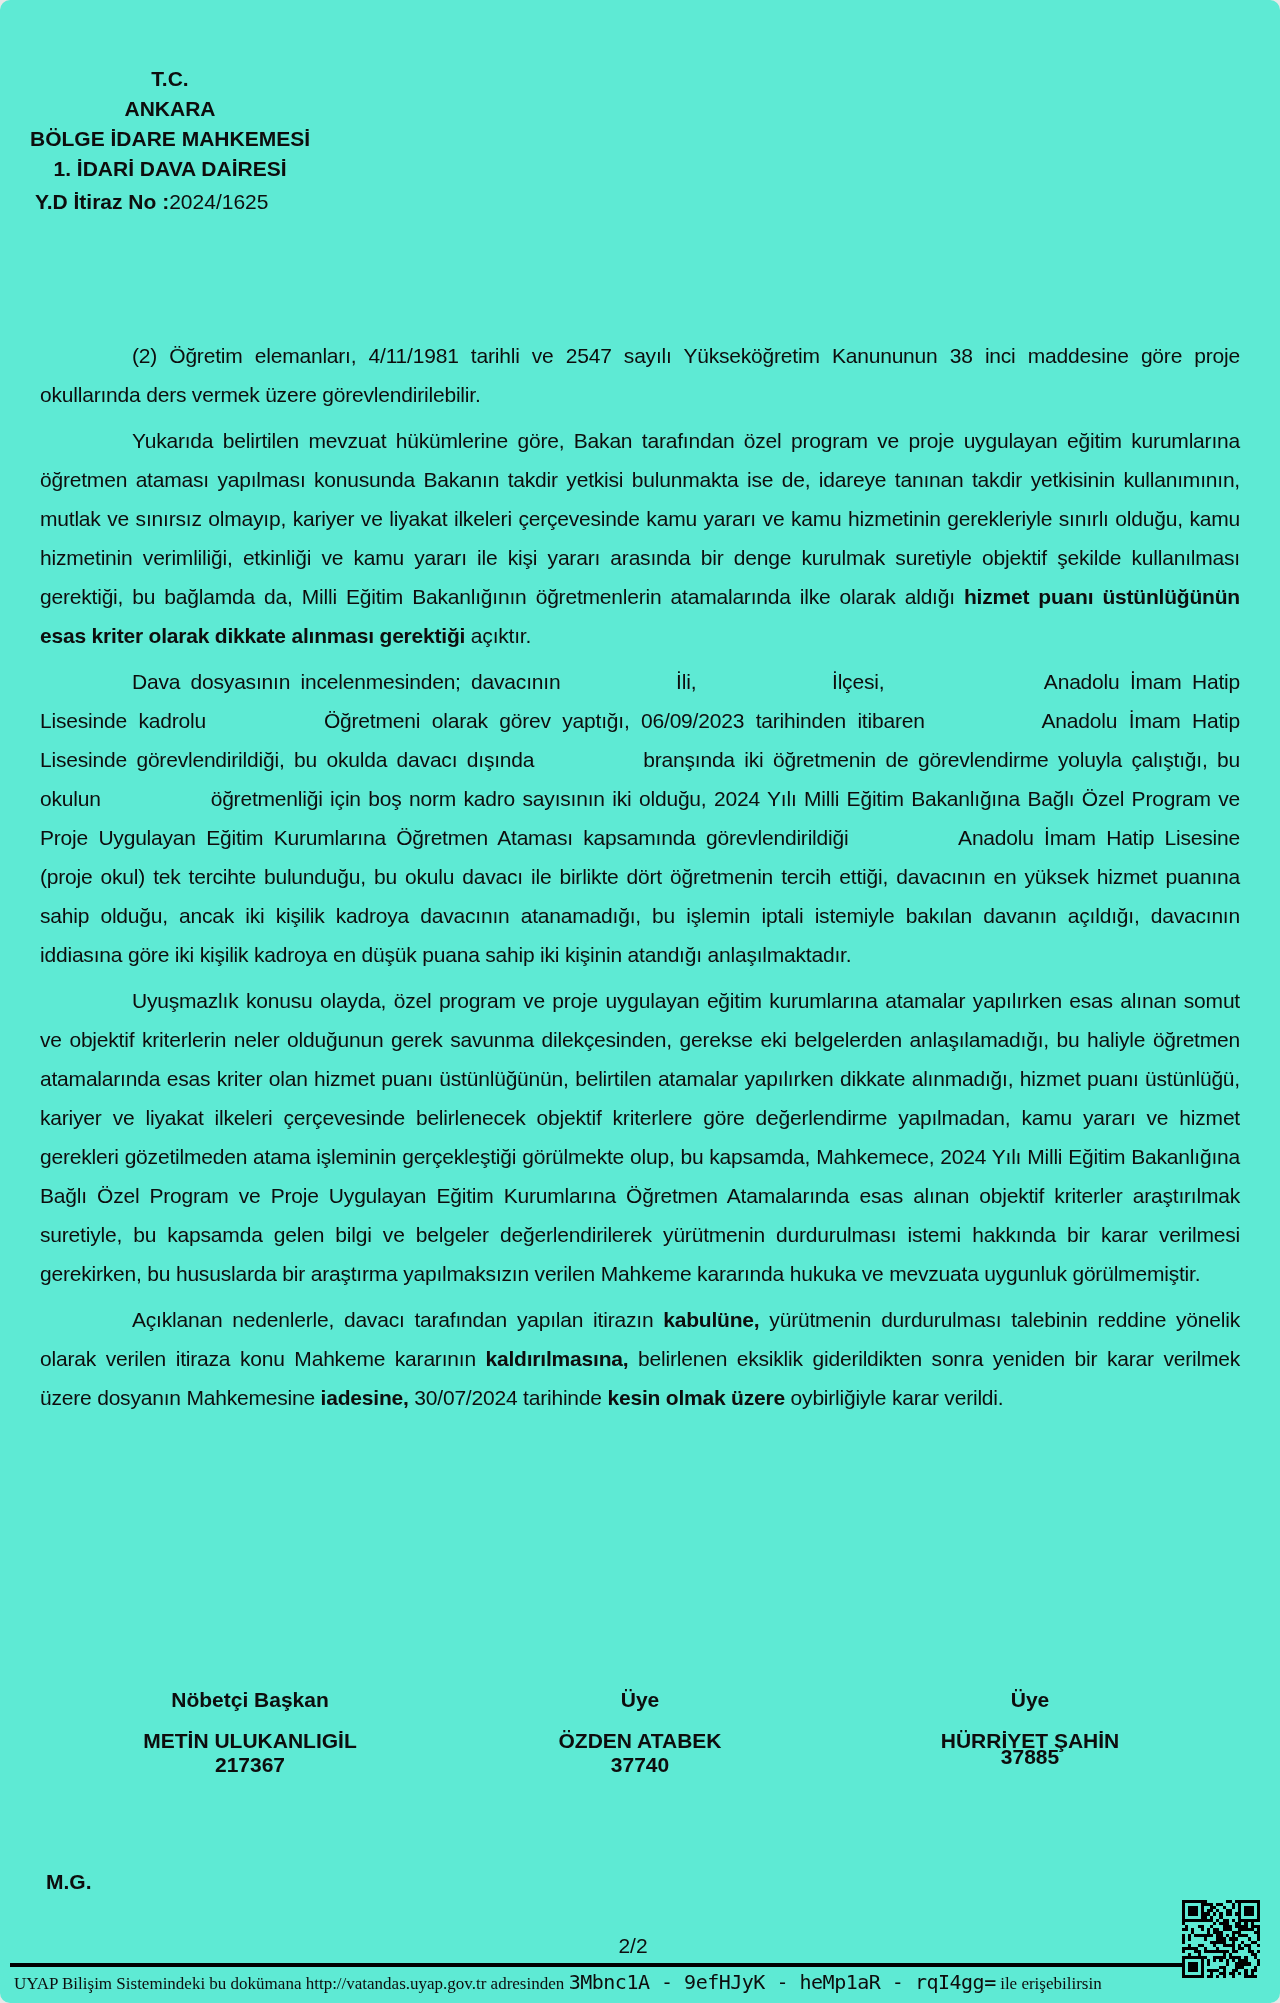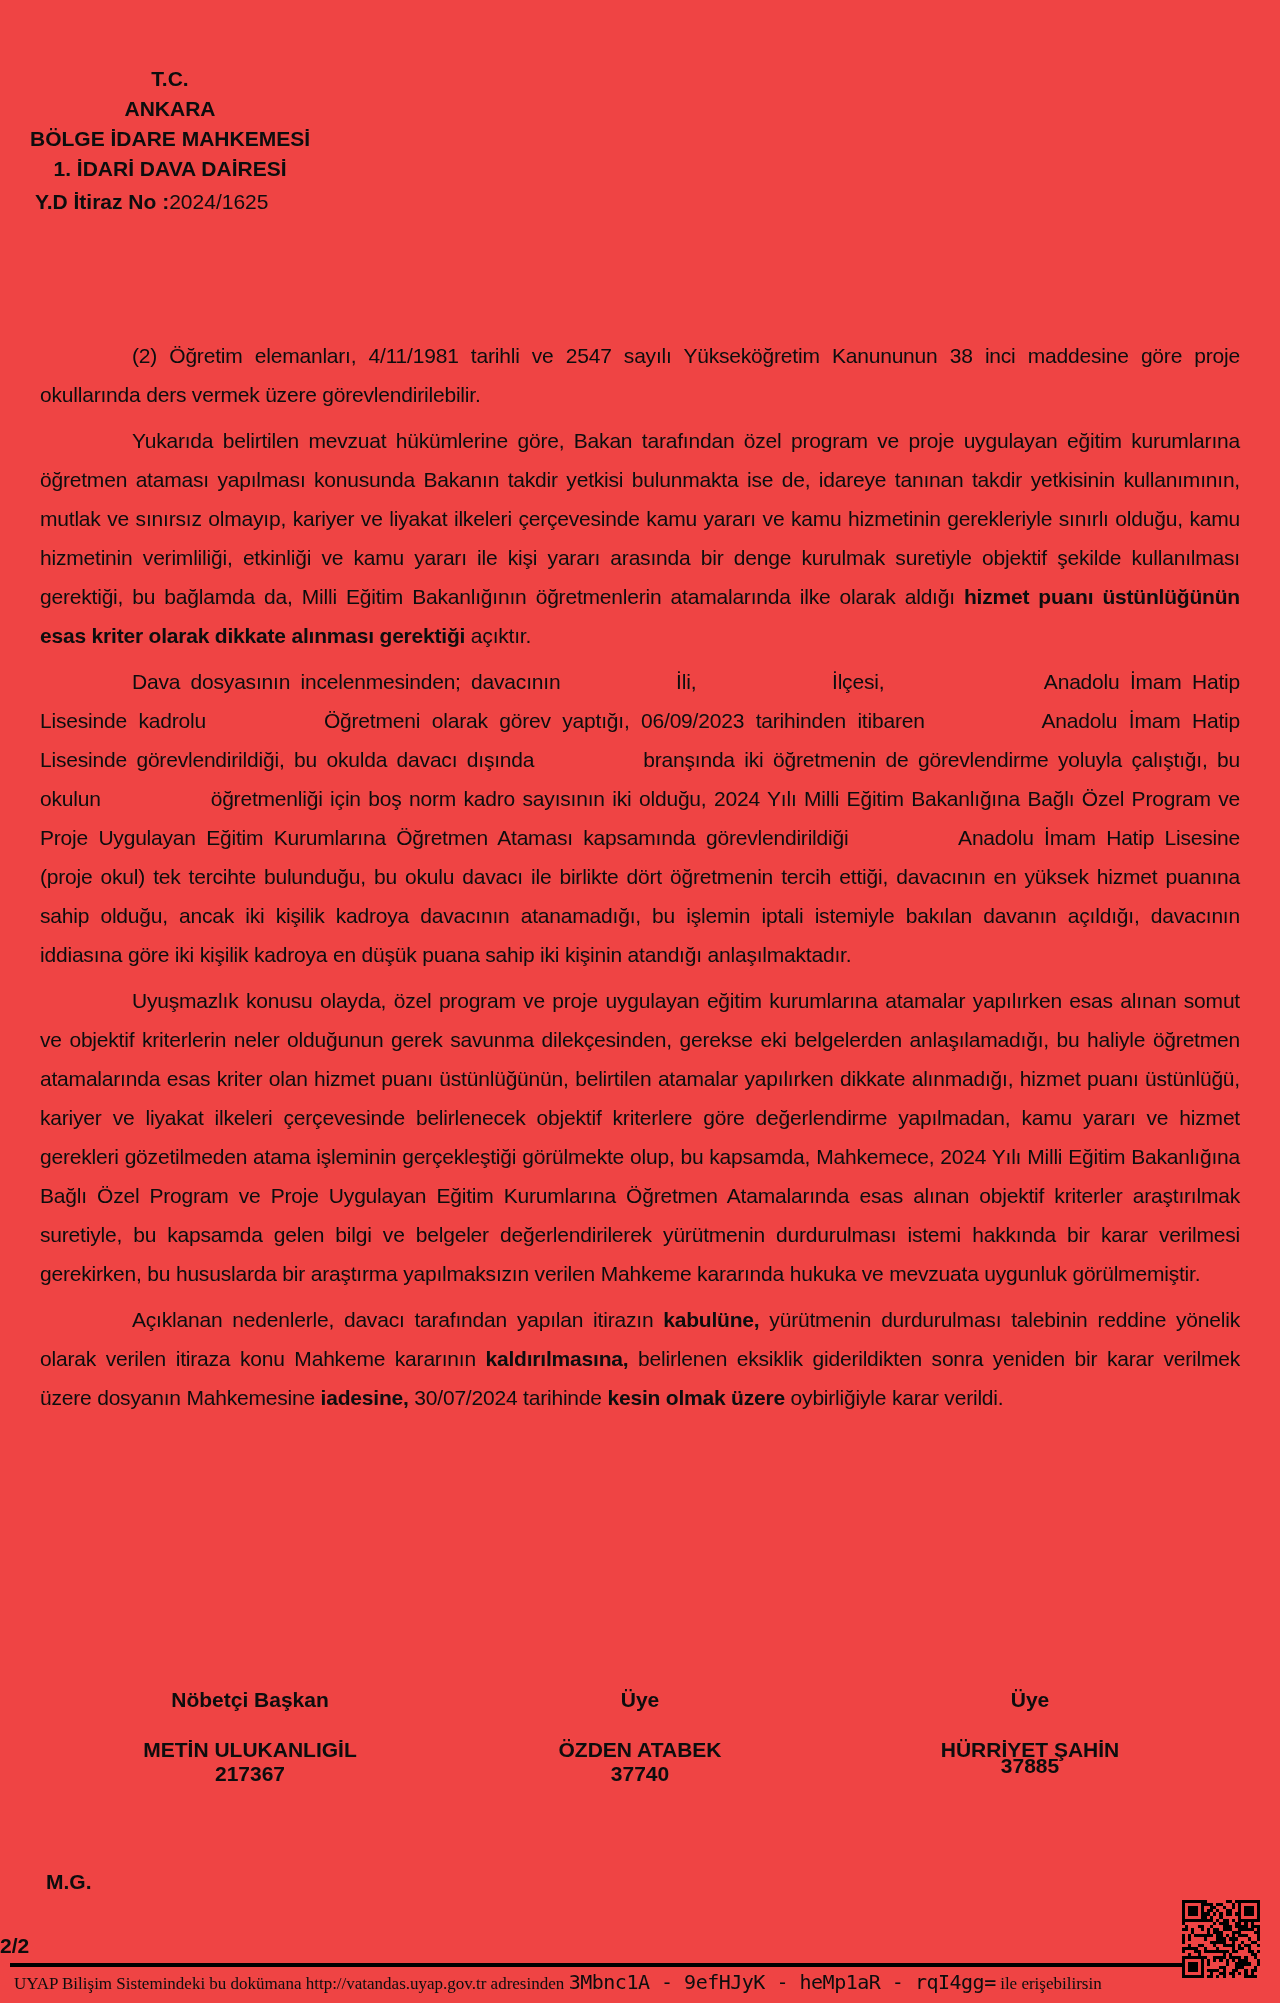--- a/index.html
+++ b/index.html
@@ -1,23 +1,24 @@
 <!DOCTYPE html>
 <html lang="tr"><head>
 <meta charset="utf-8">
 <style>
   html,body{margin:0;padding:0;background:#e8e8e8;}
   .page{
     position:relative;
     width:1280px;height:2003px;
-    background:#ef4444;
+    background:#5eead4;
     margin:0 auto;
     font-family:"Liberation Sans", sans-serif;
     color:#0d0d0d;
     overflow:hidden;
+    border-radius:10px;
   }
   
   .court-header{
     position:absolute;top:64px;left:30px;width:280px;
     text-align:center;font-weight:bold;font-size:21px;line-height:30px;
     white-space:nowrap;
   }
   
   .case-no{
     position:absolute;top:190px;left:35px;
@@ -33,32 +34,32 @@
   }
   .para{text-indent:92px;margin:0 0 7px 0;}
   .para .b{font-weight:bold;}
   .para .gap{display:inline-block;height:1px;}
   
   .signatures{
     position:absolute;top:1688px;left:55px;width:1170px;
     display:flex;
   }
   .sig-col{flex:1;text-align:center;font-weight:bold;font-size:21px;}
-  .sig-col .sig-title{margin-bottom:26px;text-align:center;}
+  .sig-col .sig-title{margin-bottom:17px;text-align:center;}
   .sig-col .sig-name{margin-bottom:0;}
   .sig-col.raise .sig-id{position:relative;top:-8px;}
   
   .initials{
     position:absolute;top:1870px;left:46px;
     font-weight:bold;font-size:21px;
   }
   
   .page-num{
     position:absolute;top:1934px;left:0;width:1266px;
-    text-align:left;font-weight:bold;font-size:21px;
+    text-align:center;font-weight:normal;font-size:21px;
   }
   
   .footer-rule{
     position:absolute;top:1963px;left:10px;width:1175px;height:4px;
     background:#000;
   }
   
   .footer-line{
     position:absolute;top:1970px;left:14px;width:1180px;
     white-space:nowrap;

